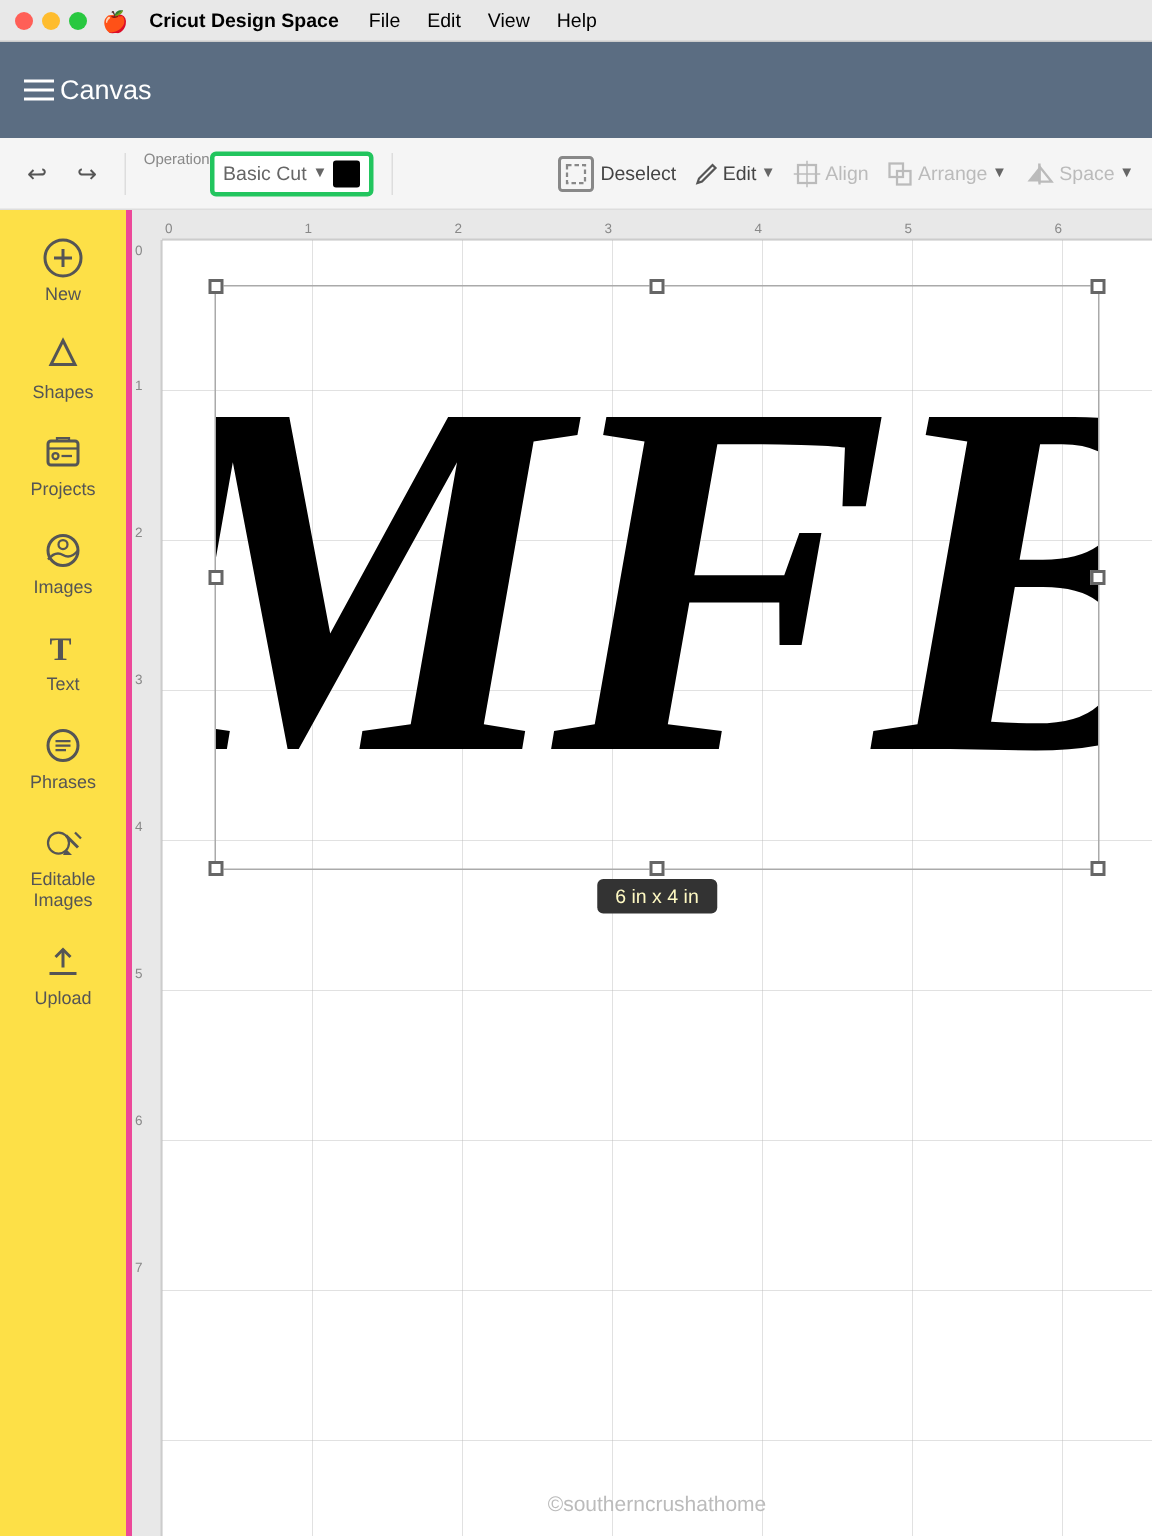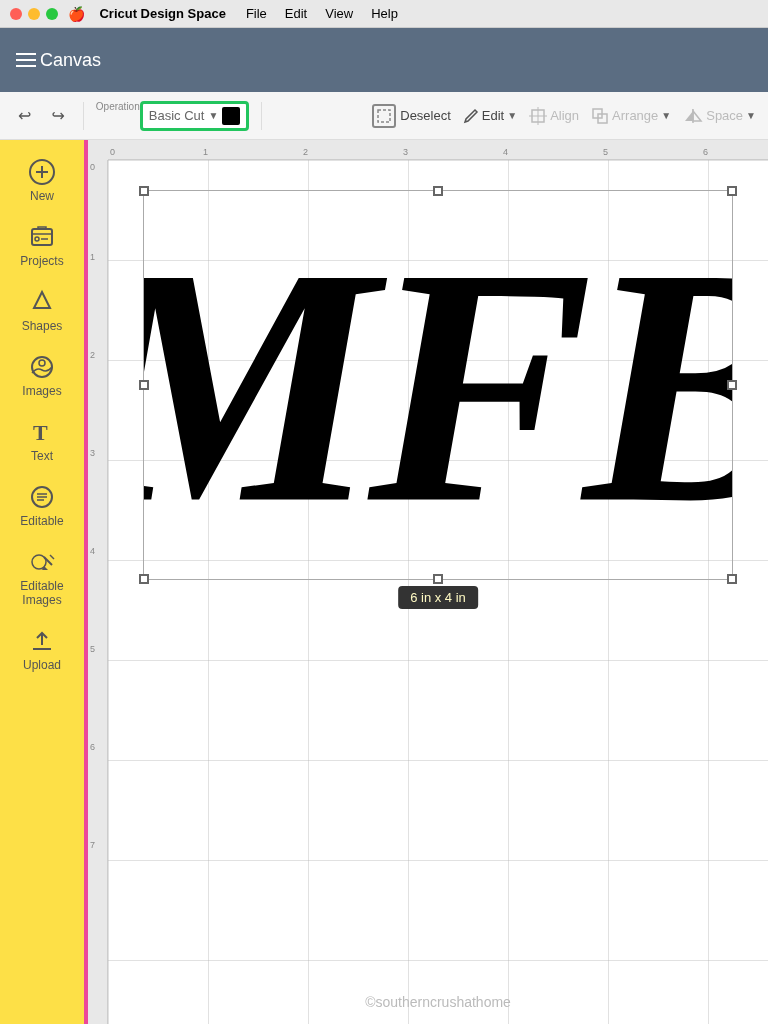--- a/index.html
+++ b/index.html
@@ -431,38 +431,38 @@
         <circle cx="14" cy="14" r="12" fill="none" stroke="#555" stroke-width="2"></circle>
         <line x1="14" y1="8" x2="14" y2="20" stroke="#555" stroke-width="2"></line>
         <line x1="8" y1="14" x2="20" y2="14" stroke="#555" stroke-width="2"></line>
       </svg>
       <span class="sidebar-item-label">New</span>
     </div>
 
 
     <div class="sidebar-item">
       <svg class="sidebar-icon-svg" viewBox="0 0 28 28">
+        <polygon points="14,4 22,20 6,20" fill="none" stroke="#555" stroke-width="2"></polygon>
+      </svg>
+      <span class="sidebar-item-label">Shapes</span>
+    </div>
+
+    <div class="sidebar-item">
+      <svg class="sidebar-icon-svg" viewBox="0 0 28 28">
         <rect x="4" y="6" width="20" height="16" rx="2" fill="none" stroke="#555" stroke-width="2"></rect>
         <path d="M4 11 L24 11" stroke="#555" stroke-width="1.5"></path>
         <path d="M10 6 L10 4 L18 4 L18 6" stroke="#555" stroke-width="1.5" fill="none"></path>
         <circle cx="9" cy="16" r="2" fill="none" stroke="#555" stroke-width="1.5"></circle>
         <line x1="13" y1="16" x2="20" y2="16" stroke="#555" stroke-width="1.5"></line>
       </svg>
       <span class="sidebar-item-label">Projects</span>
     </div>
 
     <div class="sidebar-item">
       <svg class="sidebar-icon-svg" viewBox="0 0 28 28">
-        <polygon points="14,4 22,20 6,20" fill="none" stroke="#555" stroke-width="2"></polygon>
-      </svg>
-      <span class="sidebar-item-label">Shapes</span>
-    </div>
-
-    <div class="sidebar-item">
-      <svg class="sidebar-icon-svg" viewBox="0 0 28 28">
         <circle cx="14" cy="14" r="10" fill="none" stroke="#555" stroke-width="2"></circle>
         <circle cx="14" cy="10" r="3" fill="none" stroke="#555" stroke-width="1.5"></circle>
         <path d="M4 20 Q9 14 14 17 Q19 20 24 14" fill="none" stroke="#555" stroke-width="1.5"></path>
       </svg>
       <span class="sidebar-item-label">Images</span>
     </div>
 
     <div class="sidebar-item">
       <svg class="sidebar-icon-svg" viewBox="0 0 28 28">
         <text x="5" y="22" font-size="22" font-family="serif" font-weight="bold" fill="#555">T</text>
@@ -470,21 +470,21 @@
       <span class="sidebar-item-label">Text</span>
     </div>
 
     <div class="sidebar-item">
       <svg class="sidebar-icon-svg" viewBox="0 0 28 28">
         <circle cx="14" cy="14" r="10" fill="none" stroke="#555" stroke-width="2"></circle>
         <line x1="9" y1="11" x2="19" y2="11" stroke="#555" stroke-width="1.5"></line>
         <line x1="9" y1="14" x2="19" y2="14" stroke="#555" stroke-width="1.5"></line>
         <line x1="9" y1="17" x2="16" y2="17" stroke="#555" stroke-width="1.5"></line>
       </svg>
-      <span class="sidebar-item-label">Editable</span>
+      <span class="sidebar-item-label">Phrases</span>
     </div>
 
     <div class="sidebar-item">
       <svg class="sidebar-icon-svg" viewBox="0 0 28 28">
         <circle cx="11" cy="14" r="7" fill="none" stroke="#555" stroke-width="1.5"></circle>
         <line x1="16" y1="9" x2="24" y2="17" stroke="#555" stroke-width="2"></line>
         <line x1="22" y1="7" x2="26" y2="11" stroke="#555" stroke-width="1.5"></line>
         <polygon points="14,22 16,18 20,22" fill="#555"></polygon>
       </svg>
       <span class="sidebar-item-label">Editable Images</span>

